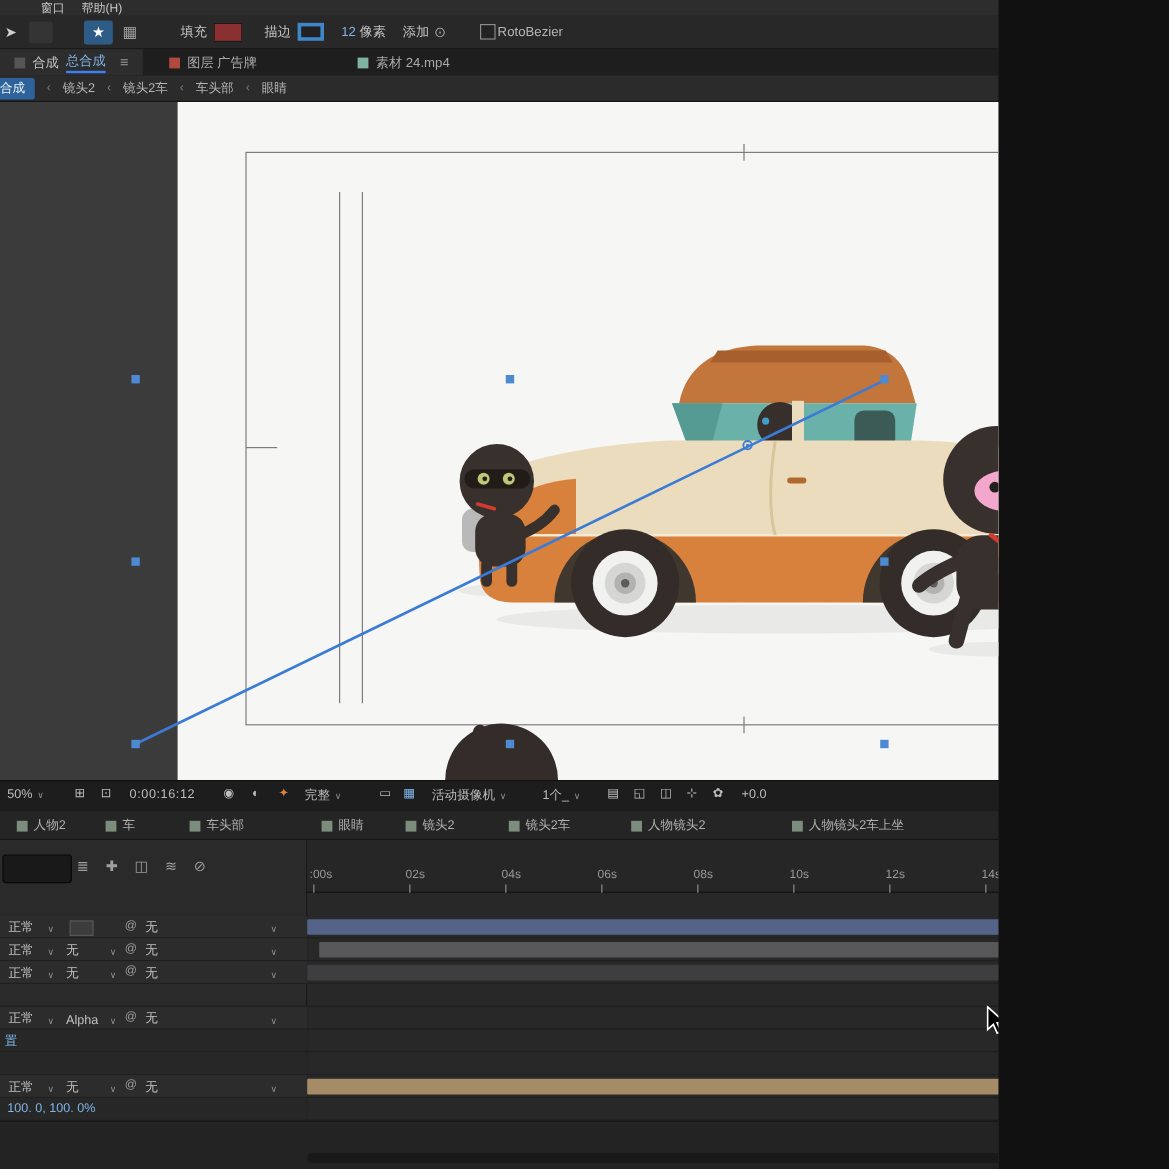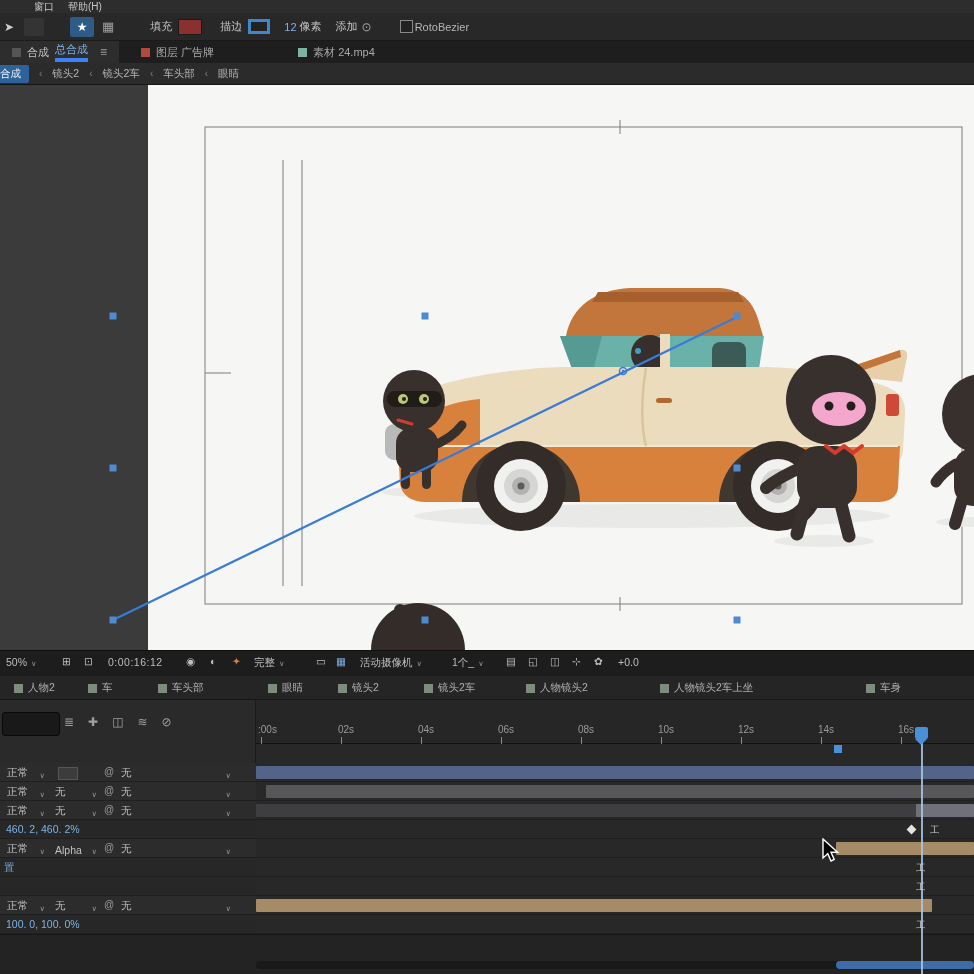--- a/index.html
+++ b/index.html
@@ -1,31 +1,31 @@
 <!DOCTYPE html>
 <html><head>
 <meta charset="utf-8">
 <style>
   html,body{margin:0;padding:0;background:#111}
-  .screen{position:relative;width:974px;height:974px;background:#232323;overflow:hidden;
+  .screen{position:relative;width:832px;height:974px;background:#232323;overflow:hidden;
           font-family:"Liberation Sans",sans-serif;color:#bdbdbd;font-size:11px}
   .abs{position:absolute}
   
   .menubar{position:absolute;left:0;top:0;width:974px;height:13px;background:#2d2d2d;display:flex;gap:14px;align-items:center;font-size:10px;color:#c8c8c8;padding-left:34px;box-sizing:border-box}
   .toolbar{position:absolute;left:0;top:13px;width:974px;height:28px;background:#282828;border-bottom:1px solid #1a1a1a;display:flex;align-items:center;box-sizing:border-box}
   .toolbar .lbl{color:#c4c4c4;font-size:11px}
   .swatch{display:inline-block;width:22px;height:14px;border:1px solid #1a1a1a}
   .starbtn{display:inline-flex;align-items:center;justify-content:center;width:24px;height:20px;background:#2e5c86;border-radius:2px;color:#fff;font-size:12px}
   .toolbox{display:inline-block;width:20px;height:18px;background:#343434;border-radius:2px}
   .checkbox{display:inline-block;width:11px;height:11px;border:1px solid #8a8a8a;background:#222}
   .ptabs{position:absolute;left:0;top:41px;width:974px;height:22px;background:#1e1e1e;display:flex;align-items:flex-end}
   .ptab{height:22px;display:flex;align-items:center;gap:6px;padding:0 12px;color:#a9a9a9;font-size:11px}
   .ptab.active{background:#2d2d2d;color:#c4c4c4}
   .ptab .sq{width:9px;height:9px;display:inline-block}
-  .compname{color:#7fb2e5;border-bottom:4px solid #3b82f6;padding-bottom:1px}
+  .compname{color:#7fb2e5;border-bottom:2px solid #3b82f6;padding-bottom:1px}
   .crumbs{position:absolute;left:0;top:63px;width:974px;height:22px;background:#2b2b2b;display:flex;align-items:center;gap:10px;border-bottom:1px solid #161616;box-sizing:border-box}
   .chip{background:#2d639a;color:#eef4fb;border-radius:2px;padding:2px 8px 2px 4px;margin-left:-4px;font-size:10.5px}
   .crumb{color:#b5b5b5;font-size:10.5px}
   .csep{color:#7f7f7f;font-size:10px}
   
   .viewbar{position:absolute;left:0;top:650px;width:974px;height:26px;background:#1d1d1d;border-top:1px solid #101010;box-sizing:border-box}
   .viewbar .it{position:absolute;top:5px;font-size:10.5px;color:#bdbdbd}
   .icon{color:#9f9f9f;font-size:12px;line-height:1}
   .chev::after{content:"∨";font-size:7.5px;color:#8f8f8f;margin-left:4px}
   .pick::after{content:"@";font-size:10px;color:#9a9a9a}
@@ -356,23 +356,20 @@
         <span class="dd" style="left:118px;width:116px">
             <span>无</span>
             <span class="chev"></span>
           </span>
       </div>
       <div class="bar" style="left:256px;width:718px;background:#3e3e41"></div>
       <div class="bar" style="left:916px;width:58px;background:#70707a"></div>
     </div>
 
     <div class="tlrow" style="top:120px">
-      <div class="rl dim">
-        <span class="pv">460. 2, 460. 2%</span>
-      </div>
       <span class="kdiamond" style="left:908px;top:6px"></span>
       <span class="kmark" style="left:930px;top:4px">工</span>
     </div>
 
     <div class="tlrow" style="top:139px">
       <div class="rl">
         <span class="dd" style="left:4px;width:44px">
             <span>正常</span>
             <span class="chev"></span>
           </span>

